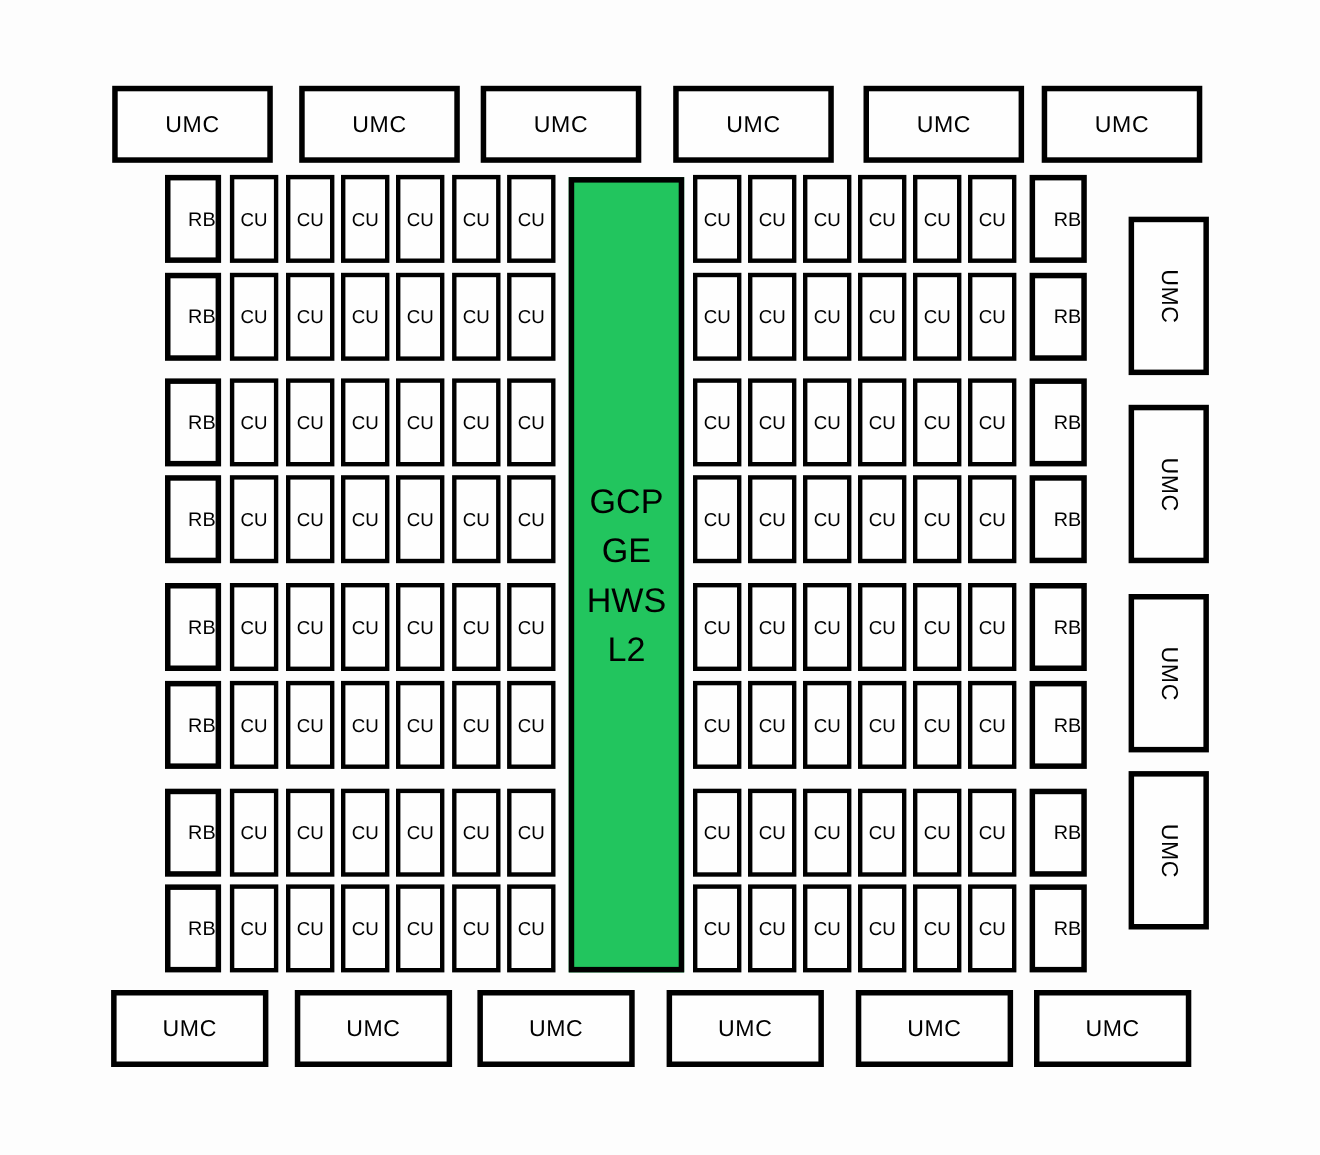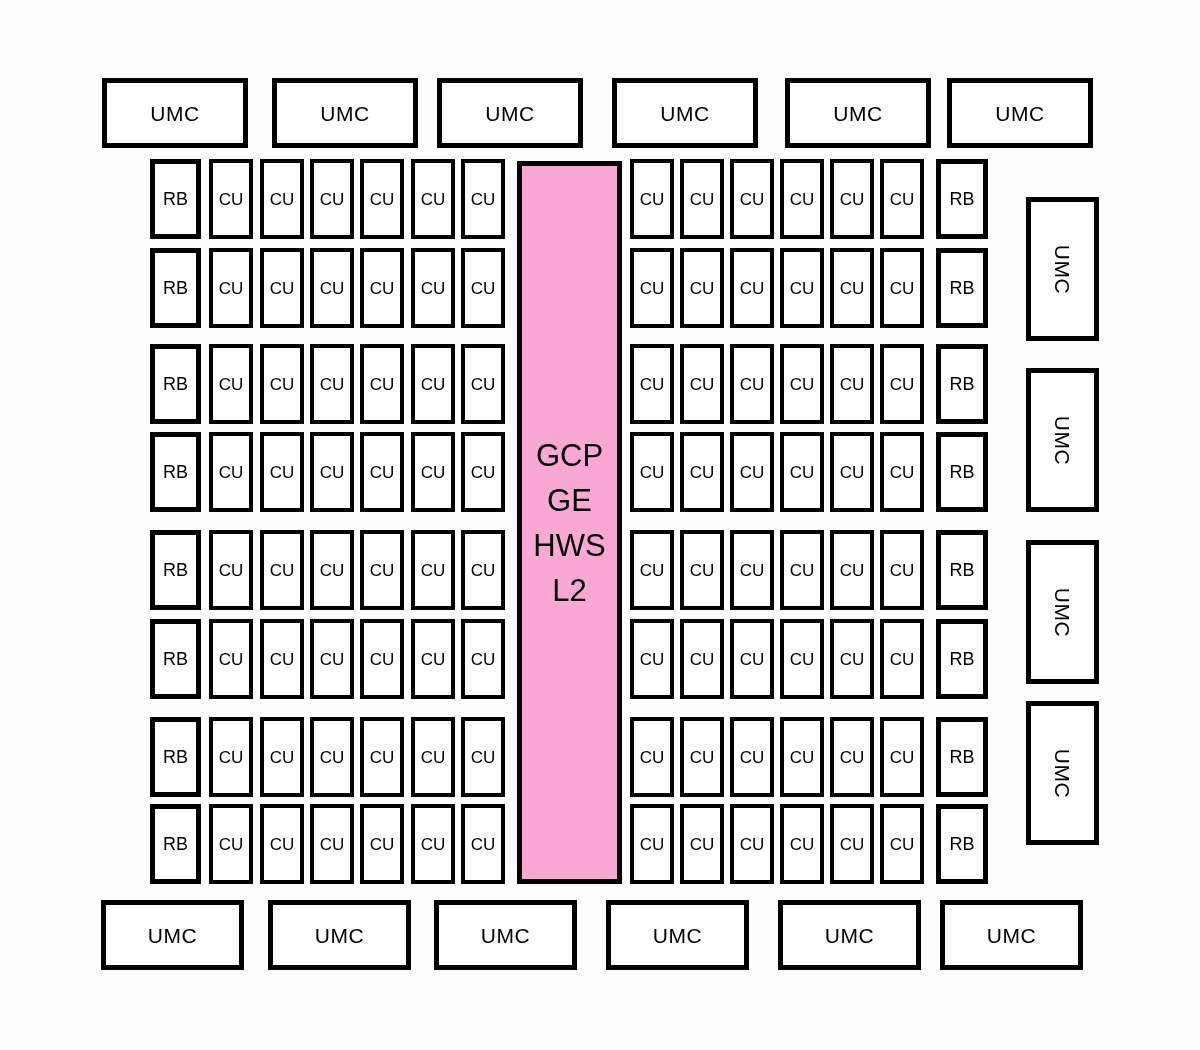--- a/index.html
+++ b/index.html
@@ -23,30 +23,30 @@
     border: 5px solid #000;
     display: flex;
     align-items: center;
     justify-content: center;
     text-align: center;
     line-height: 1;
     user-select: none;
   }
   .umc  { font-size: 21px; letter-spacing: 0.5px; }
   .cu   { font-size: 17px; border-width: 4px; }
-  .rb   { font-size: 18px; }
+  .rb   { font-size: 18px; justify-content: flex-end; }
   .umc-vertical .vert-label {
     transform: rotate(90deg);
     white-space: nowrap;
     display: block;
   }
   .center-block {
     position: absolute;
     box-sizing: border-box;
-    background: #f9a8d4;
+    background: #22c55e;
     border: 5px solid #000;
     display: flex;
     flex-direction: column;
     align-items: center;
     justify-content: center;
   }
   .center-block .line {
     font-size: 31px;
     line-height: 45px;
     text-align: center;

